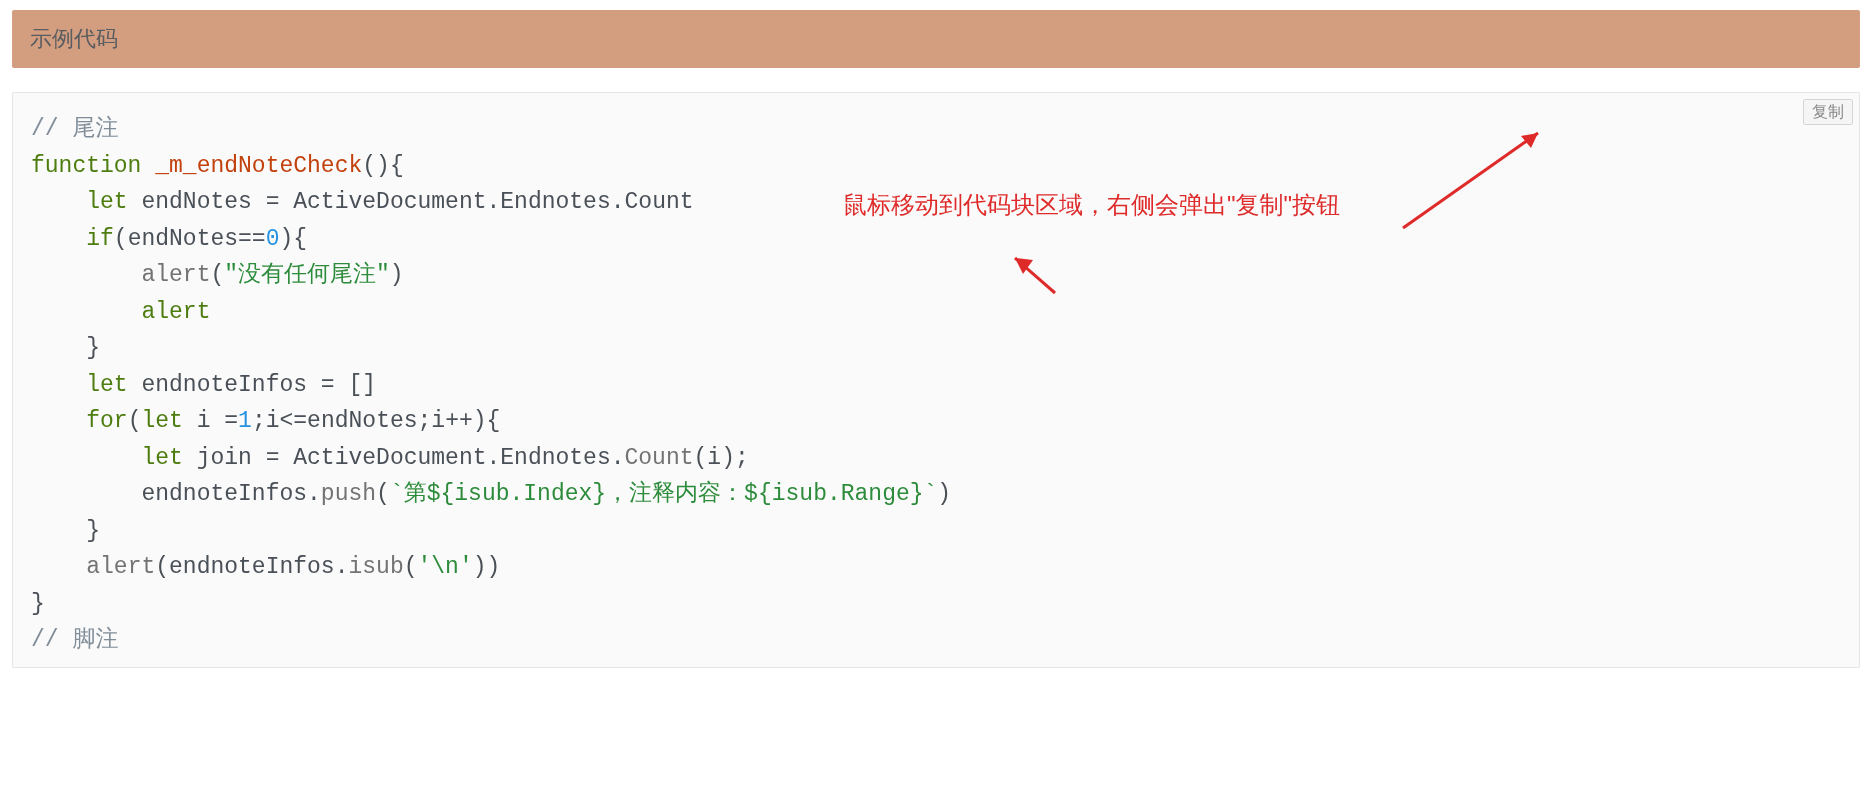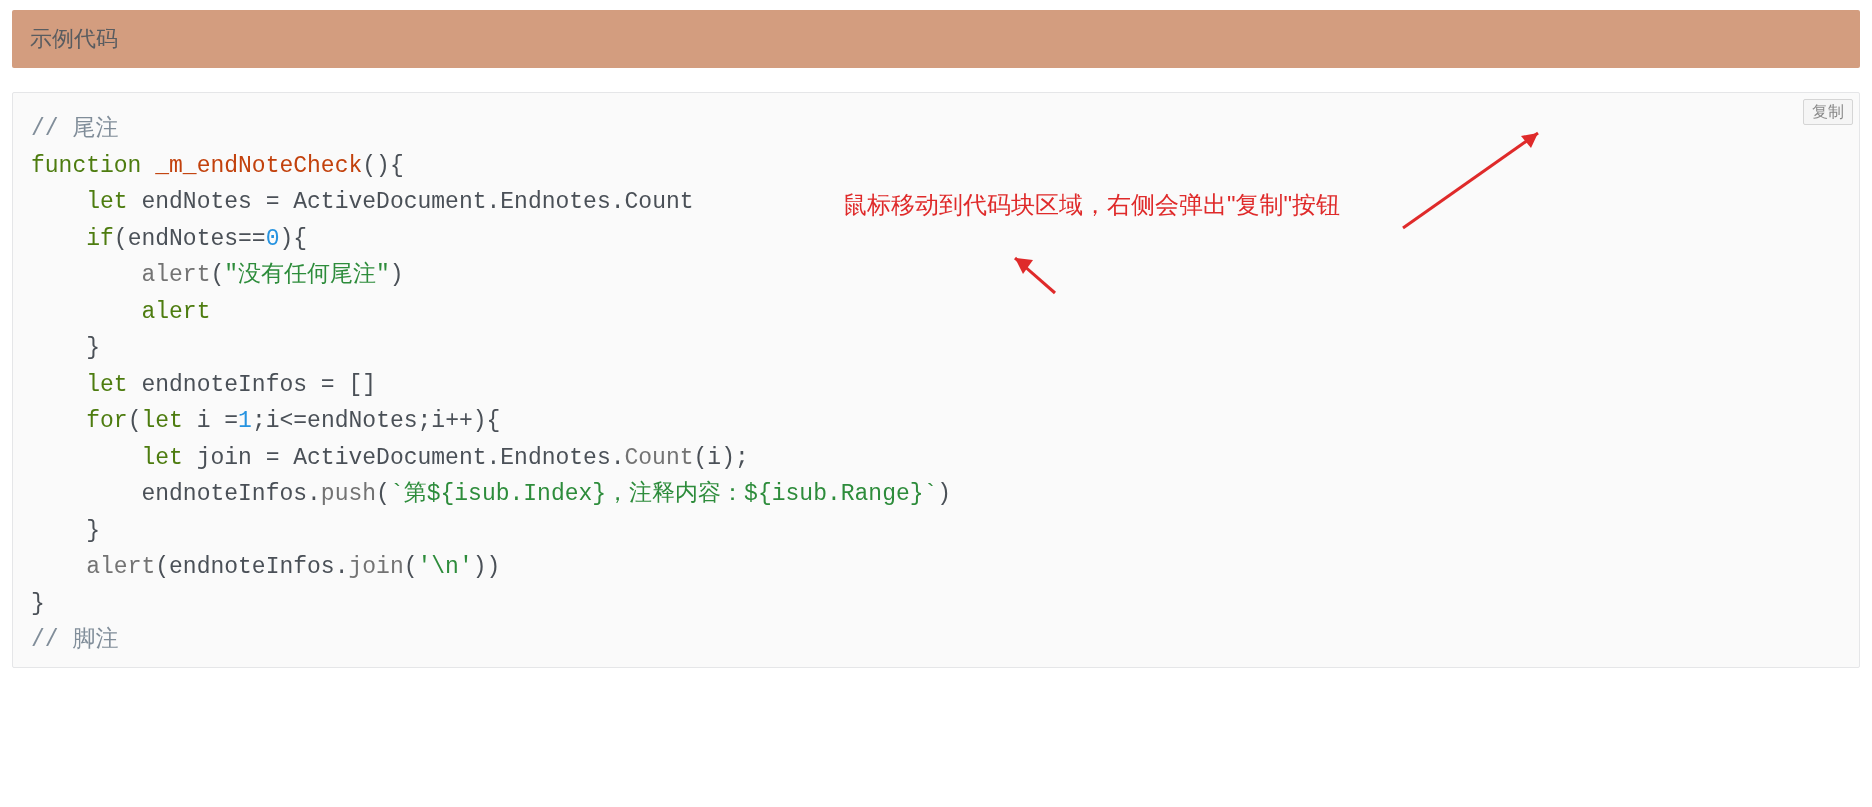--- a/index.html
+++ b/index.html
@@ -96,21 +96,21 @@
 <span class="id">    </span><span class="kw">let</span><span class="id"> endNotes = ActiveDocument.Endnotes.Count</span>
 <span class="id">    </span><span class="kw">if</span><span class="id">(endNotes==</span><span class="num">0</span><span class="id">){</span>
 <span class="id">        </span><span class="call">alert</span><span class="id">(</span><span class="str">"没有任何尾注"</span><span class="id">)</span>
 <span class="id">        </span><span class="kw">alert</span>
 <span class="id">    }</span>
 <span class="id">    </span><span class="kw">let</span><span class="id"> endnoteInfos = []</span>
 <span class="id">    </span><span class="kw">for</span><span class="id">(</span><span class="kw">let</span><span class="id"> i =</span><span class="num">1</span><span class="id">;i&lt;=endNotes;i++){</span>
 <span class="id">        </span><span class="kw">let</span><span class="id"> join = ActiveDocument.Endnotes.</span><span class="call">Count</span><span class="id">(i);</span>
 <span class="id">        endnoteInfos.</span><span class="call">push</span><span class="id">(</span><span class="str">`第${isub.Index}，注释内容：${isub.Range}`</span><span class="id">)</span>
 <span class="id">    }</span>
-<span class="id">    </span><span class="call">alert</span><span class="id">(endnoteInfos.</span><span class="call">join</span><span class="id">(</span><span class="str">'\n'</span><span class="id">))</span>
+<span class="id">    </span><span class="call">alert</span><span class="id">(endnoteInfos.</span><span class="call">isub</span><span class="id">(</span><span class="str">'\n'</span><span class="id">))</span>
 <span class="id">}</span>
 <span class="cm">// 脚注</span></pre>
 
     <div class="anno anno1">鼠标移动到代码块区域，右侧会弹出"复制"按钮</div>
 
     <svg class="arrow" style="top:25px; left:1380px; width:160px; height:120px;" viewBox="0 0 160 120">
       <line x1="10" y1="110" x2="145" y2="15" stroke="#df2a2a" stroke-width="3"></line>
       <polygon points="145,15 128,18 138,30" fill="#df2a2a"></polygon>
     </svg>
 

